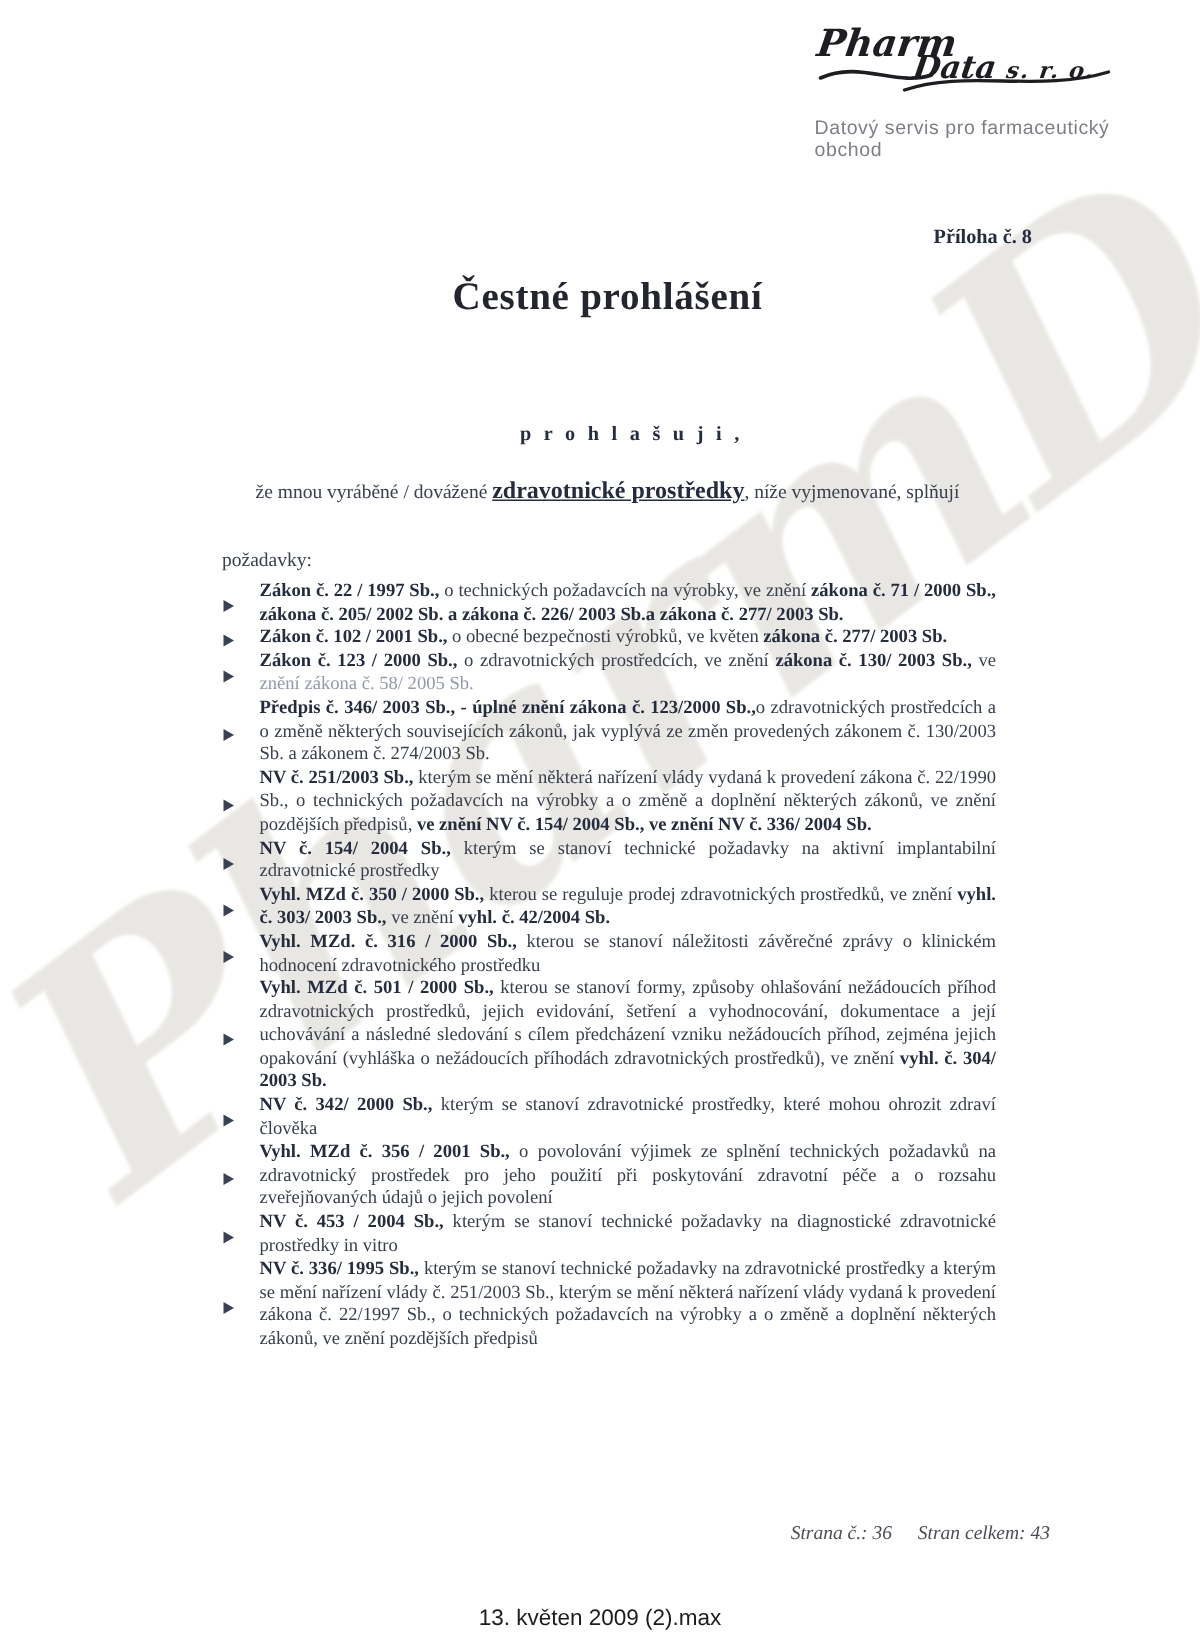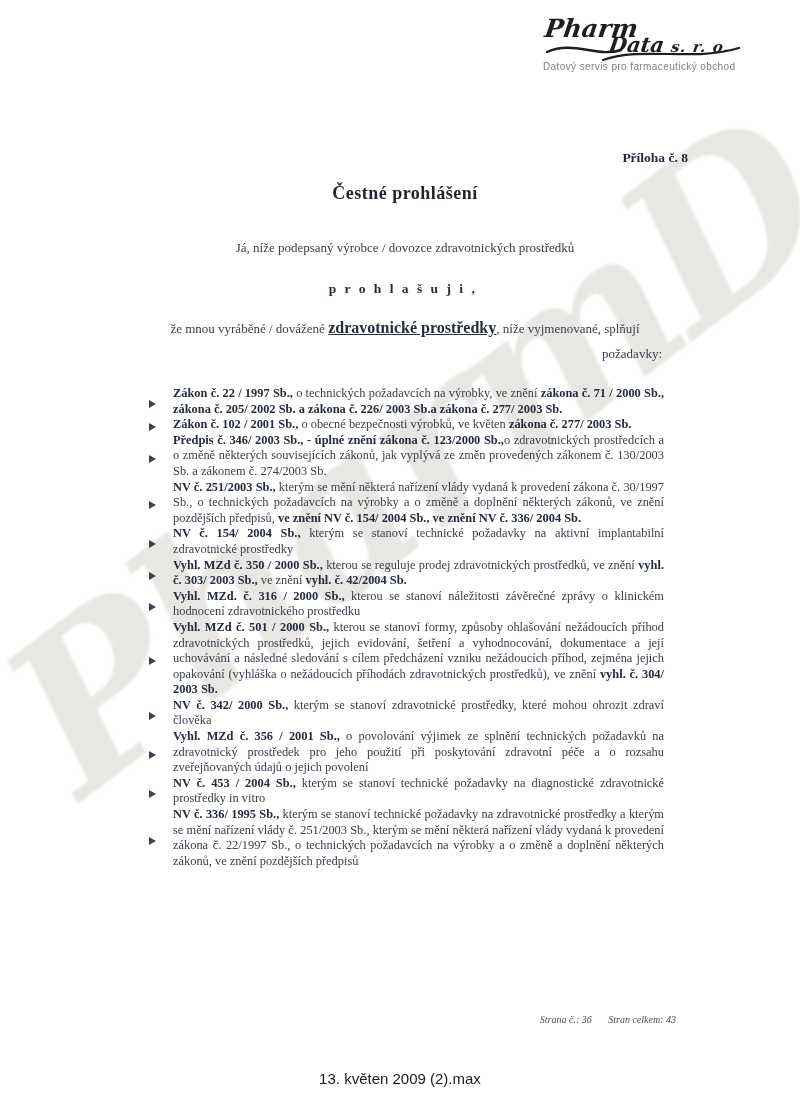--- a/index.html
+++ b/index.html
@@ -25,55 +25,55 @@
     filter:blur(1.2px);
     pointer-events:none;
   }
   
   .logo{position:absolute;top:16px;right:42px;width:215px;text-align:left;}
   .logo-script{font-family:"DejaVu Serif",serif;font-style:italic;font-weight:bold;color:#1d1d22;line-height:1;}
   .logo-line1{font-size:25px;transform:skewX(-8deg);margin-left:2px;}
   .logo-line2{font-size:21px;transform:skewX(-8deg);margin-left:66px;margin-top:-7px;}
   .logo-sro{font-size:15px;letter-spacing:1px;}
   .logo-swash{position:absolute;left:0;top:20px;}
-  .logo-tagline{margin-top:6px;font-family:"Liberation Sans",sans-serif;font-size:10px;color:#7d7f86;letter-spacing:.4px;}
+  .logo-tagline{margin-top:22px;font-family:"Liberation Sans",sans-serif;font-size:13px;color:#7d7f86;letter-spacing:.4px;}
   
   .attachment{
     position:absolute;top:150px;right:112px;
     font-weight:bold;font-size:13.5px;color:var(--ink_bold,#242c3e);margin-left:46px;
   }
   .doc-title{
     position:absolute;top:183px;left:148px;width:514px;
-    text-align:center;font-weight:bold;font-size:18px;letter-spacing:.5px;
+    text-align:center;font-weight:bold;font-size:26px;letter-spacing:.5px;
     color:#23262e;
   }
   
   .intro-1{position:absolute;top:240px;left:148px;width:514px;text-align:center;font-size:13px;color:var(--ink,#39404d);}
-  .declaration{position:absolute;top:281px;left:146px;width:514px;text-align:center;font-size:13.5px;font-weight:bold;letter-spacing:2.5px;color:var(--ink_bold,#242c3e);}
+  .declaration{position:absolute;top:281px;left:164px;width:514px;text-align:center;font-size:13.5px;font-weight:bold;letter-spacing:2.5px;color:var(--ink_bold,#242c3e);}
   .intro-2{position:absolute;top:319px;left:130px;width:550px;text-align:center;font-size:13px;color:var(--ink,#39404d);}
   .intro-2 .emph{font-size:16px;font-weight:bold;text-decoration:underline;color:var(--ink_bold,#242c3e);}
-  .intro-3{position:absolute;top:346px;left:148px;width:514px;text-align:right;font-size:13px;color:var(--ink,#39404d);}
+  .intro-3{position:absolute;top:365px;left:148px;width:514px;text-align:left;font-size:13px;color:var(--ink,#39404d);}
   
   .law-list{
     position:absolute;top:386px;left:148px;width:516px;
     font-size:12.4px;line-height:15.6px;
   }
   .item{display:flex;align-items:center;}
   .bullet{
     flex:0 0 10px;width:0;height:0;margin:5px 7px 0 1px;
     border-top:4px solid transparent;border-bottom:4px solid transparent;
     border-left:7px solid #3a4152;
   }
   .item-text{flex:1;text-align:justify;color:var(--ink,#39404d);}
   .item-text .b{font-weight:bold;color:var(--ink_bold,#242c3e);}
   .item-text .light{color:var(--ink_light,#9299a8);}
   
   .scan-footer{
-    position:absolute;top:1014px;right:124px;
-    font-style:italic;font-size:10px;color:var(--footer_ink,#4d4d55);
+    position:absolute;top:1014px;right:100px;
+    font-style:italic;font-size:13px;color:var(--footer_ink,#4d4d55);
   }
   .scan-footer span{margin-left:14px;}
   .file-caption{
     position:absolute;top:1070px;left:0;width:800px;text-align:center;
     font-family:"Liberation Sans",sans-serif;font-size:15px;color:#1c1c1c;
   }
 </style>
 </head>
 <body>
 
@@ -91,44 +91,47 @@
       <span>Data</span>
       <span class="logo-sro">s. r. o.</span>
     </div>
     <div class="logo-tagline">Datový servis pro farmaceutický obchod</div>
   </div>
 
   <div class="attachment">Příloha č. 8</div>
 
   <div class="doc-title">Čestné prohlášení</div>
 
-  <div class="intro-1">Já, níže podepsaný výrobce / dovozce zdravotnických prostředků</div>
 
   <div class="declaration">p r o h l a š u j i ,</div>
 
   <div class="intro-2"><span>že mnou vyráběné / dovážené </span><span class="emph">zdravotnické prostředky</span><span>, níže vyjmenované, splňují</span></div>
 
   <div class="intro-3">požadavky:</div>
 
   <div class="law-list">
       <div class="item">
         <span class="bullet"></span>
         <div class="item-text"><span class="b">Zákon č. 22 / 1997 Sb.,</span><span> o technických požadavcích na výrobky, ve znění </span><span class="b">zákona č. 71 / 2000 Sb., zákona č. 205/ 2002 Sb. a zákona č. 226/ 2003 Sb.a zákona č. 277/ 2003 Sb.</span></div>
       </div>
       <div class="item">
         <span class="bullet"></span>
         <div class="item-text"><span class="b">Zákon č. 102 / 2001 Sb.,</span><span> o obecné bezpečnosti výrobků, ve květen </span><span class="b">zákona č. 277/ 2003 Sb.</span></div>
       </div>
       <div class="item">
         <span class="bullet"></span>
+        <div class="item-text"><span class="b">Zákon č. 123 / 2000 Sb.,</span><span> o zdravotnických prostředcích, ve znění </span><span class="b">zákona č. 130/ 2003 Sb.,</span><span> ve </span><span class="light">znění zákona č. 58/ 2005 Sb.</span></div>
+      </div>
+      <div class="item">
+        <span class="bullet"></span>
         <div class="item-text"><span class="b">Předpis č. 346/ 2003 Sb., - úplné znění zákona č. 123/2000 Sb.,</span><span>o zdravotnických prostředcích a o změně některých souvisejících zákonů, jak vyplývá ze změn provedených zákonem č. 130/2003 Sb. a zákonem č. 274/2003 Sb.</span></div>
       </div>
       <div class="item">
         <span class="bullet"></span>
-        <div class="item-text"><span class="b">NV č. 251/2003 Sb.,</span><span> kterým se mění některá nařízení vlády vydaná k provedení zákona č. 30/1997 Sb., o technických požadavcích na výrobky a o změně a doplnění některých zákonů, ve znění pozdějších předpisů, </span><span class="b">ve znění NV č. 154/ 2004 Sb., ve znění NV č. 336/ 2004 Sb.</span></div>
+        <div class="item-text"><span class="b">NV č. 251/2003 Sb.,</span><span> kterým se mění některá nařízení vlády vydaná k provedení zákona č. 22/1990 Sb., o technických požadavcích na výrobky a o změně a doplnění některých zákonů, ve znění pozdějších předpisů, </span><span class="b">ve znění NV č. 154/ 2004 Sb., ve znění NV č. 336/ 2004 Sb.</span></div>
       </div>
       <div class="item">
         <span class="bullet"></span>
         <div class="item-text"><span class="b">NV č. 154/ 2004 Sb.,</span><span> kterým se stanoví technické požadavky na aktivní implantabilní zdravotnické prostředky</span></div>
       </div>
       <div class="item">
         <span class="bullet"></span>
         <div class="item-text"><span class="b">Vyhl. MZd č. 350 / 2000 Sb.,</span><span> kterou se reguluje prodej zdravotnických prostředků, ve znění </span><span class="b">vyhl. č. 303/ 2003 Sb.,</span><span> ve znění </span><span class="b">vyhl. č. 42/2004 Sb.</span></div>
       </div>
       <div class="item">

